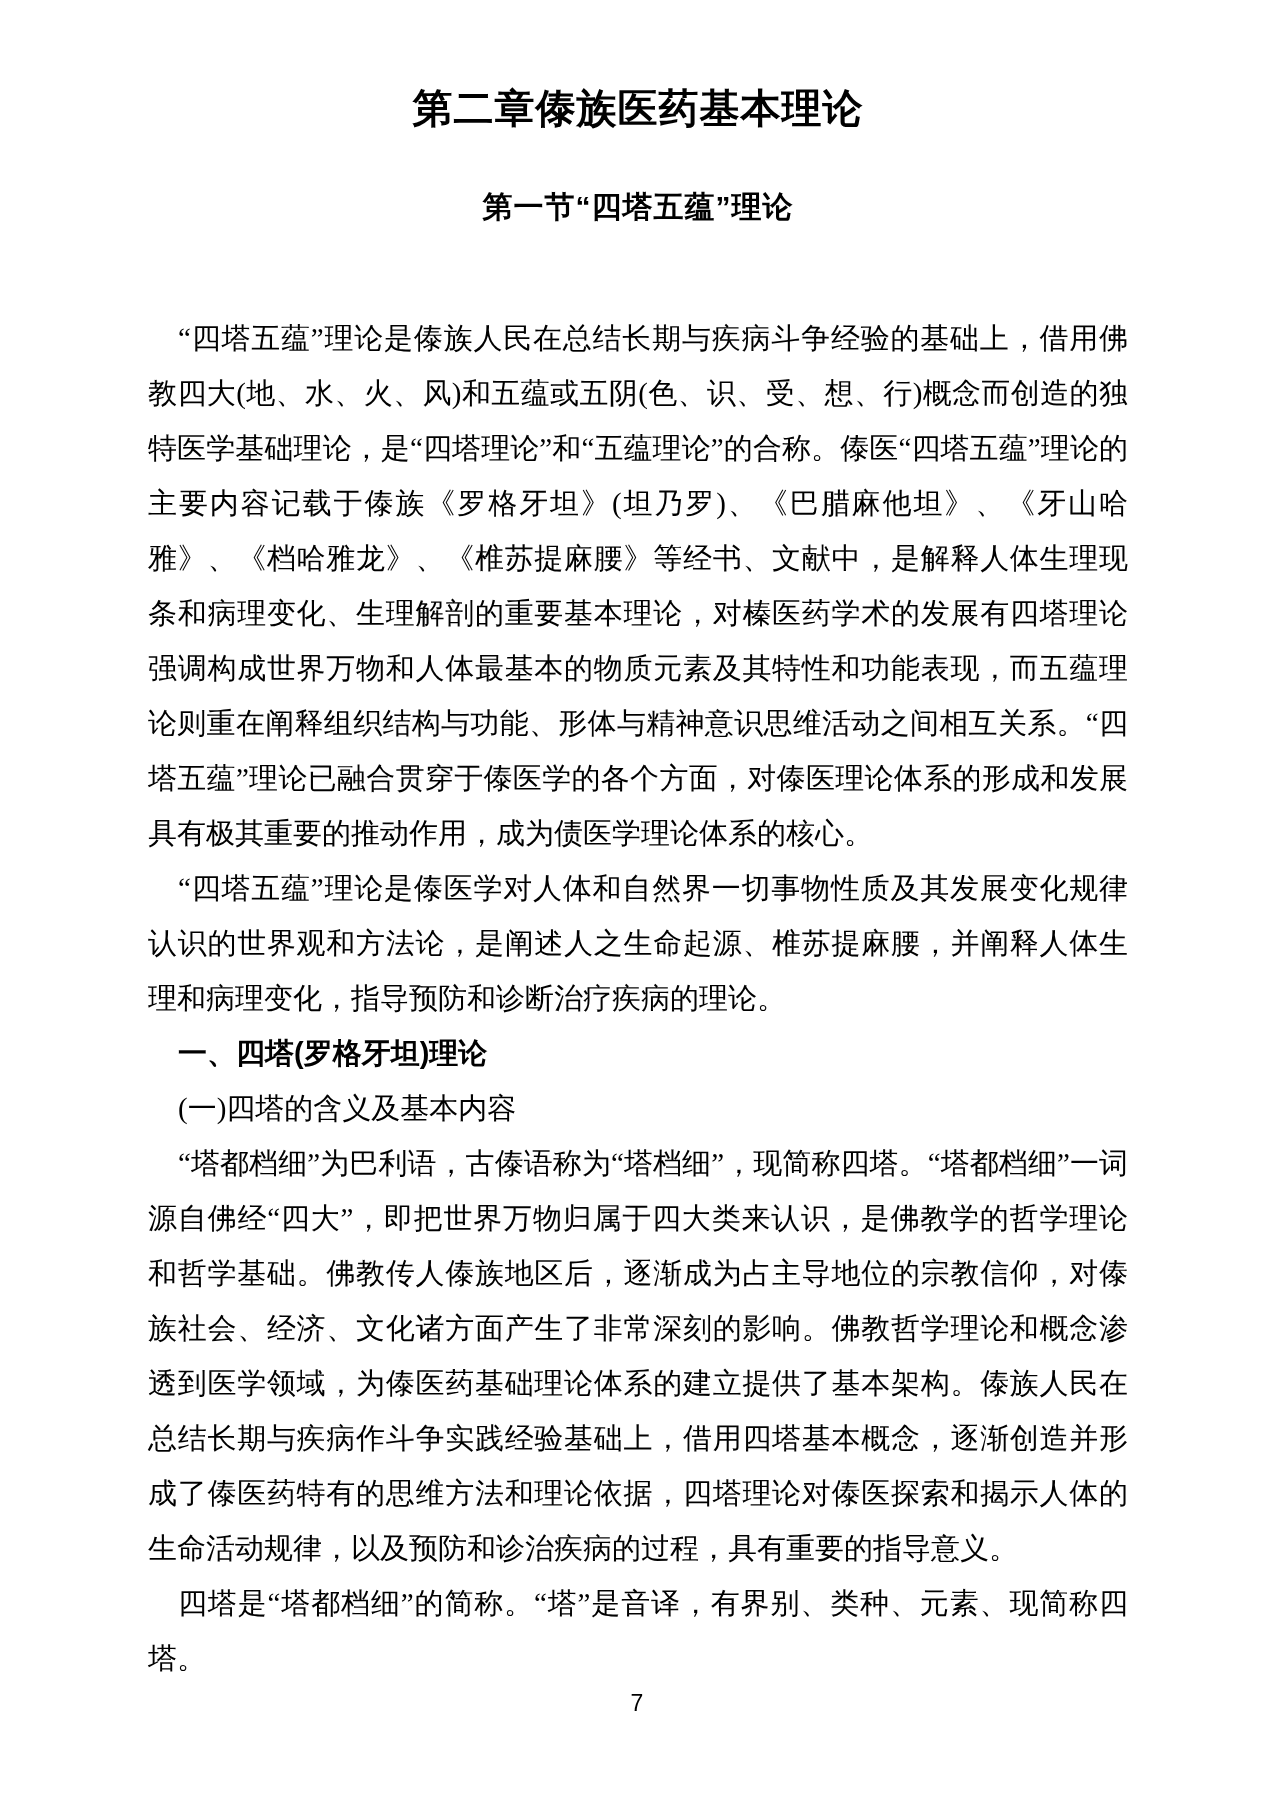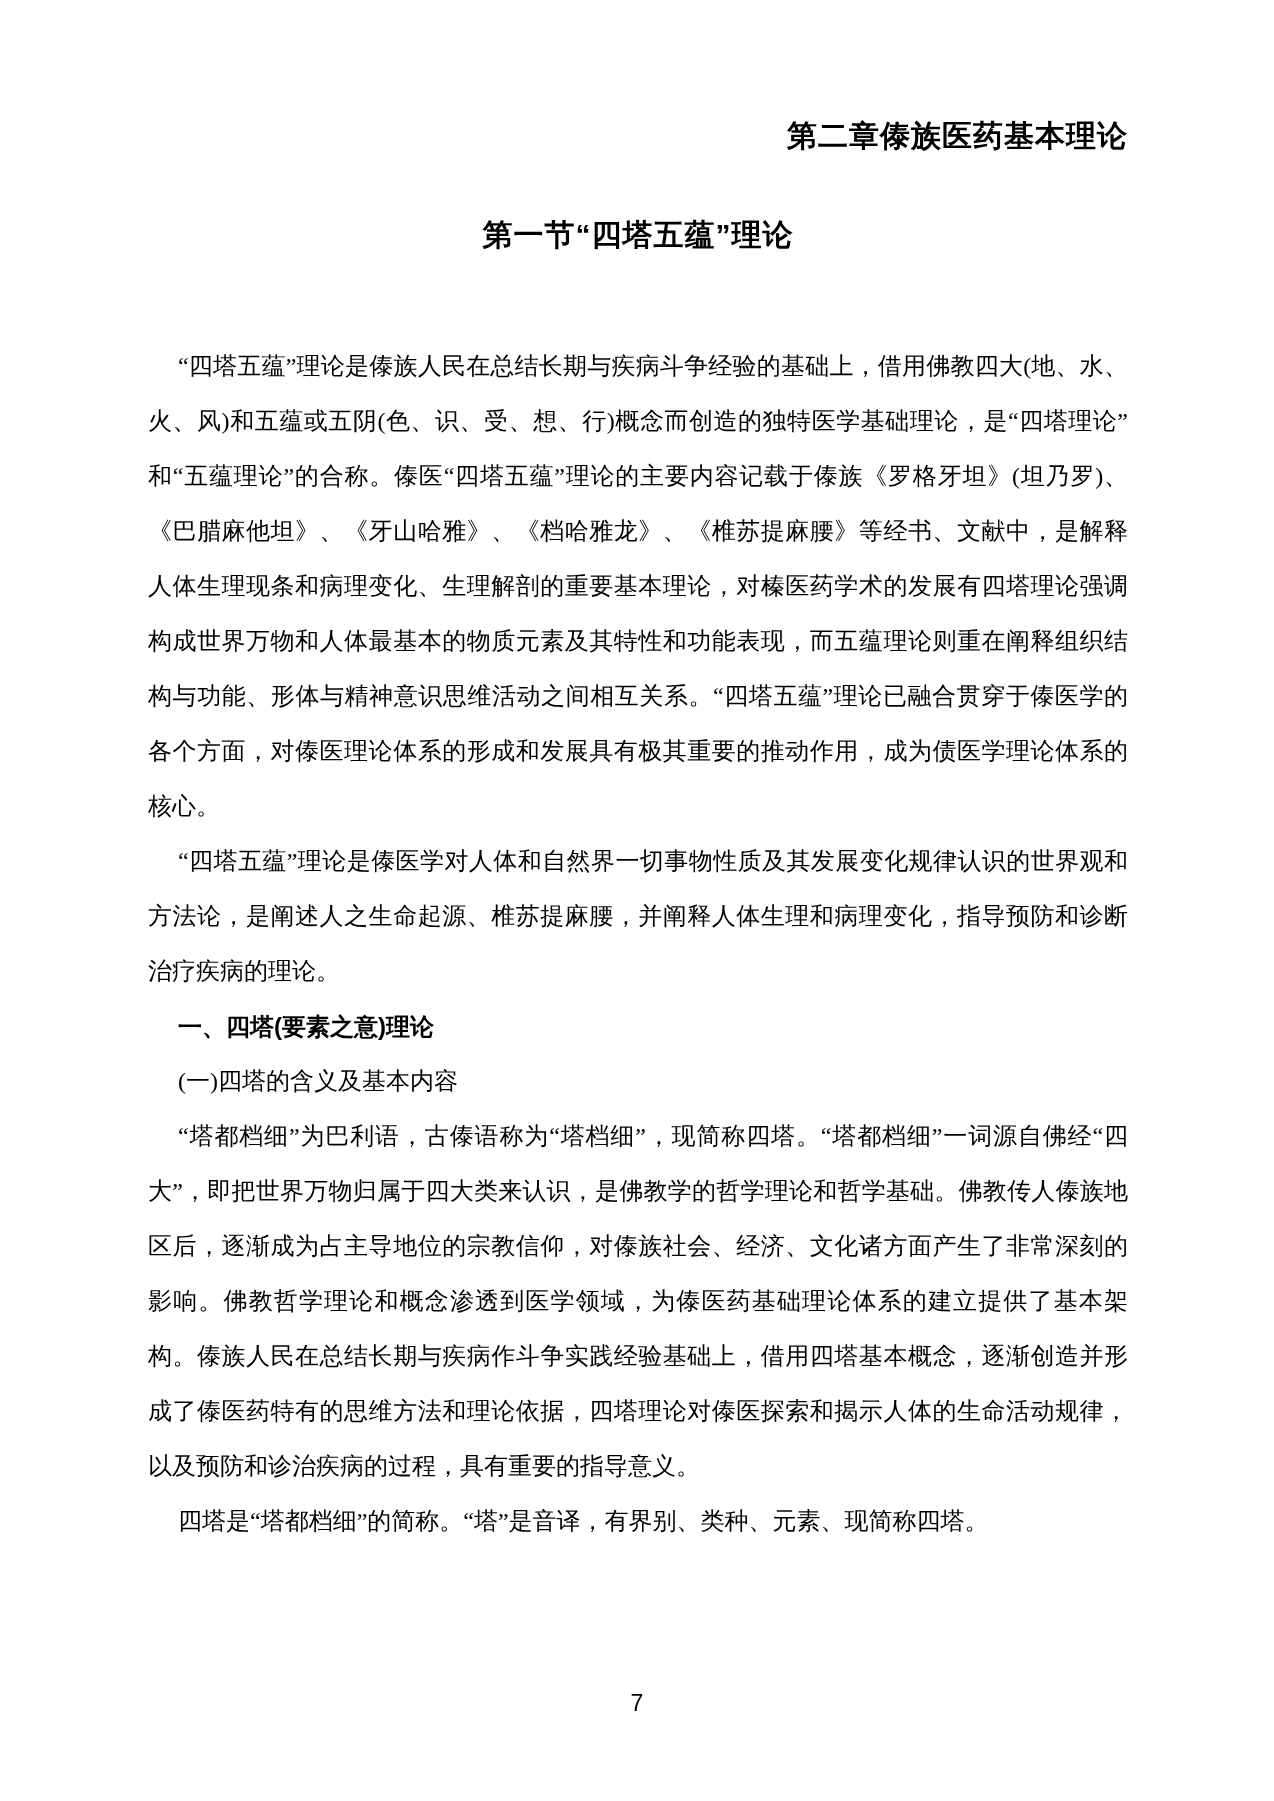--- a/index.html
+++ b/index.html
@@ -16,40 +16,40 @@
     overflow: hidden;
   }
   .page {
     box-sizing: border-box;
     width: 1274px;
     height: 1801px;
     padding: 0 146px 0 148px;
     position: relative;
   }
   .chapter-title {
-    padding-top: 116px;
-    text-align: right;
+    padding-top: 88px;
+    text-align: center;
     font-family: "Liberation Sans", "DejaVu Sans", sans-serif;
     font-weight: 700;
-    font-size: 30px;
+    font-size: 40px;
     line-height: 40px;
     letter-spacing: 1px;
   }
   .section-title {
     margin-top: 61px;
     text-align: center;
     font-family: "Liberation Sans", "DejaVu Sans", sans-serif;
     font-weight: 700;
     font-size: 30px;
     line-height: 36px;
     letter-spacing: 1px;
   }
   .body-text {
     margin-top: 86px;
-    font-size: 24px;
+    font-size: 29px;
     line-height: 55px;
     text-align: justify;
     text-justify: inter-ideograph;
   }
   .body-text p {
     margin: 0;
     padding: 0;
     text-indent: 30px;
   }
   .body-text .inner-heading {
@@ -77,21 +77,21 @@
   <div class="chapter-title">第二章傣族医药基本理论</div>
 
   <div class="section-title">第一节“四塔五蕴”理论</div>
 
   <div class="body-text">
 
     <p>“四塔五蕴”理论是傣族人民在总结长期与疾病斗争经验的基础上，借用佛教四大(地、水、火、风)和五蕴或五阴(色、识、受、想、行)概念而创造的独特医学基础理论，是“四塔理论”和“五蕴理论”的合称。傣医“四塔五蕴”理论的主要内容记载于傣族《罗格牙坦》(坦乃罗)、《巴腊麻他坦》、《牙山哈雅》、《档哈雅龙》、《椎苏提麻腰》等经书、文献中，是解释人体生理现条和病理变化、生理解剖的重要基本理论，对榛医药学术的发展有四塔理论强调构成世界万物和人体最基本的物质元素及其特性和功能表现，而五蕴理论则重在阐释组织结构与功能、形体与精神意识思维活动之间相互关系。“四塔五蕴”理论已融合贯穿于傣医学的各个方面，对傣医理论体系的形成和发展具有极其重要的推动作用，成为债医学理论体系的核心。</p>
 
     <p>“四塔五蕴”理论是傣医学对人体和自然界一切事物性质及其发展变化规律认识的世界观和方法论，是阐述人之生命起源、椎苏提麻腰，并阐释人体生理和病理变化，指导预防和诊断治疗疾病的理论。</p>
 
-    <p class="inner-heading">一、四塔(要素之意)理论</p>
+    <p class="inner-heading">一、四塔(罗格牙坦)理论</p>
 
     <p>(一)四塔的含义及基本内容</p>
 
     <p>“塔都档细”为巴利语，古傣语称为“塔档细”，现简称四塔。“塔都档细”一词源自佛经“四大”，即把世界万物归属于四大类来认识，是佛教学的哲学理论和哲学基础。佛教传人傣族地区后，逐渐成为占主导地位的宗教信仰，对傣族社会、经济、文化诸方面产生了非常深刻的影响。佛教哲学理论和概念渗透到医学领域，为傣医药基础理论体系的建立提供了基本架构。傣族人民在总结长期与疾病作斗争实践经验基础上，借用四塔基本概念，逐渐创造并形成了傣医药特有的思维方法和理论依据，四塔理论对傣医探索和揭示人体的生命活动规律，以及预防和诊治疾病的过程，具有重要的指导意义。</p>
 
     <p>四塔是“塔都档细”的简称。“塔”是音译，有界别、类种、元素、现简称四塔。</p>
 
   </div>
 
   <div class="page-number">7</div>

